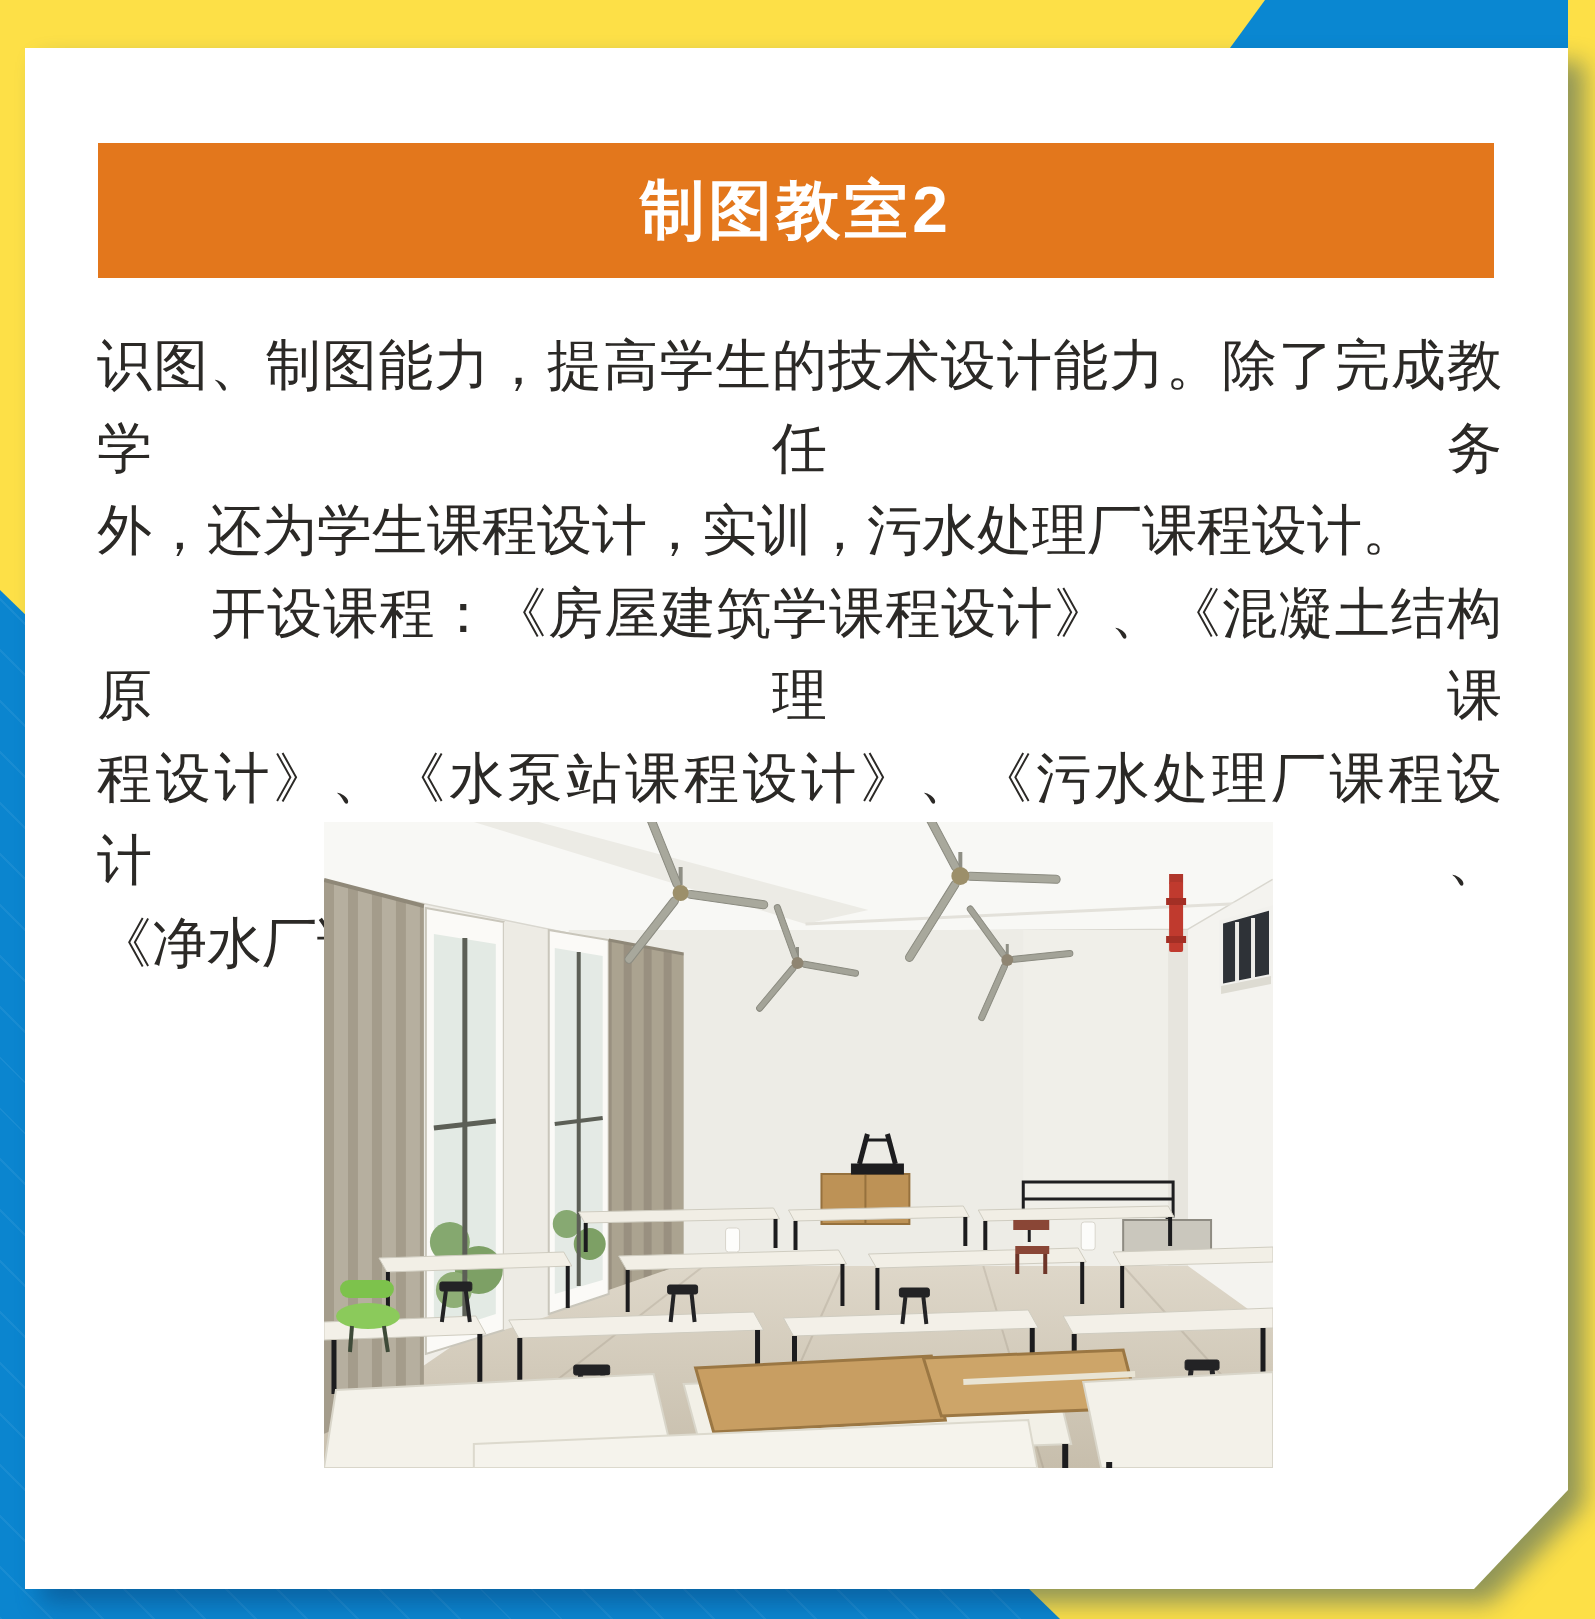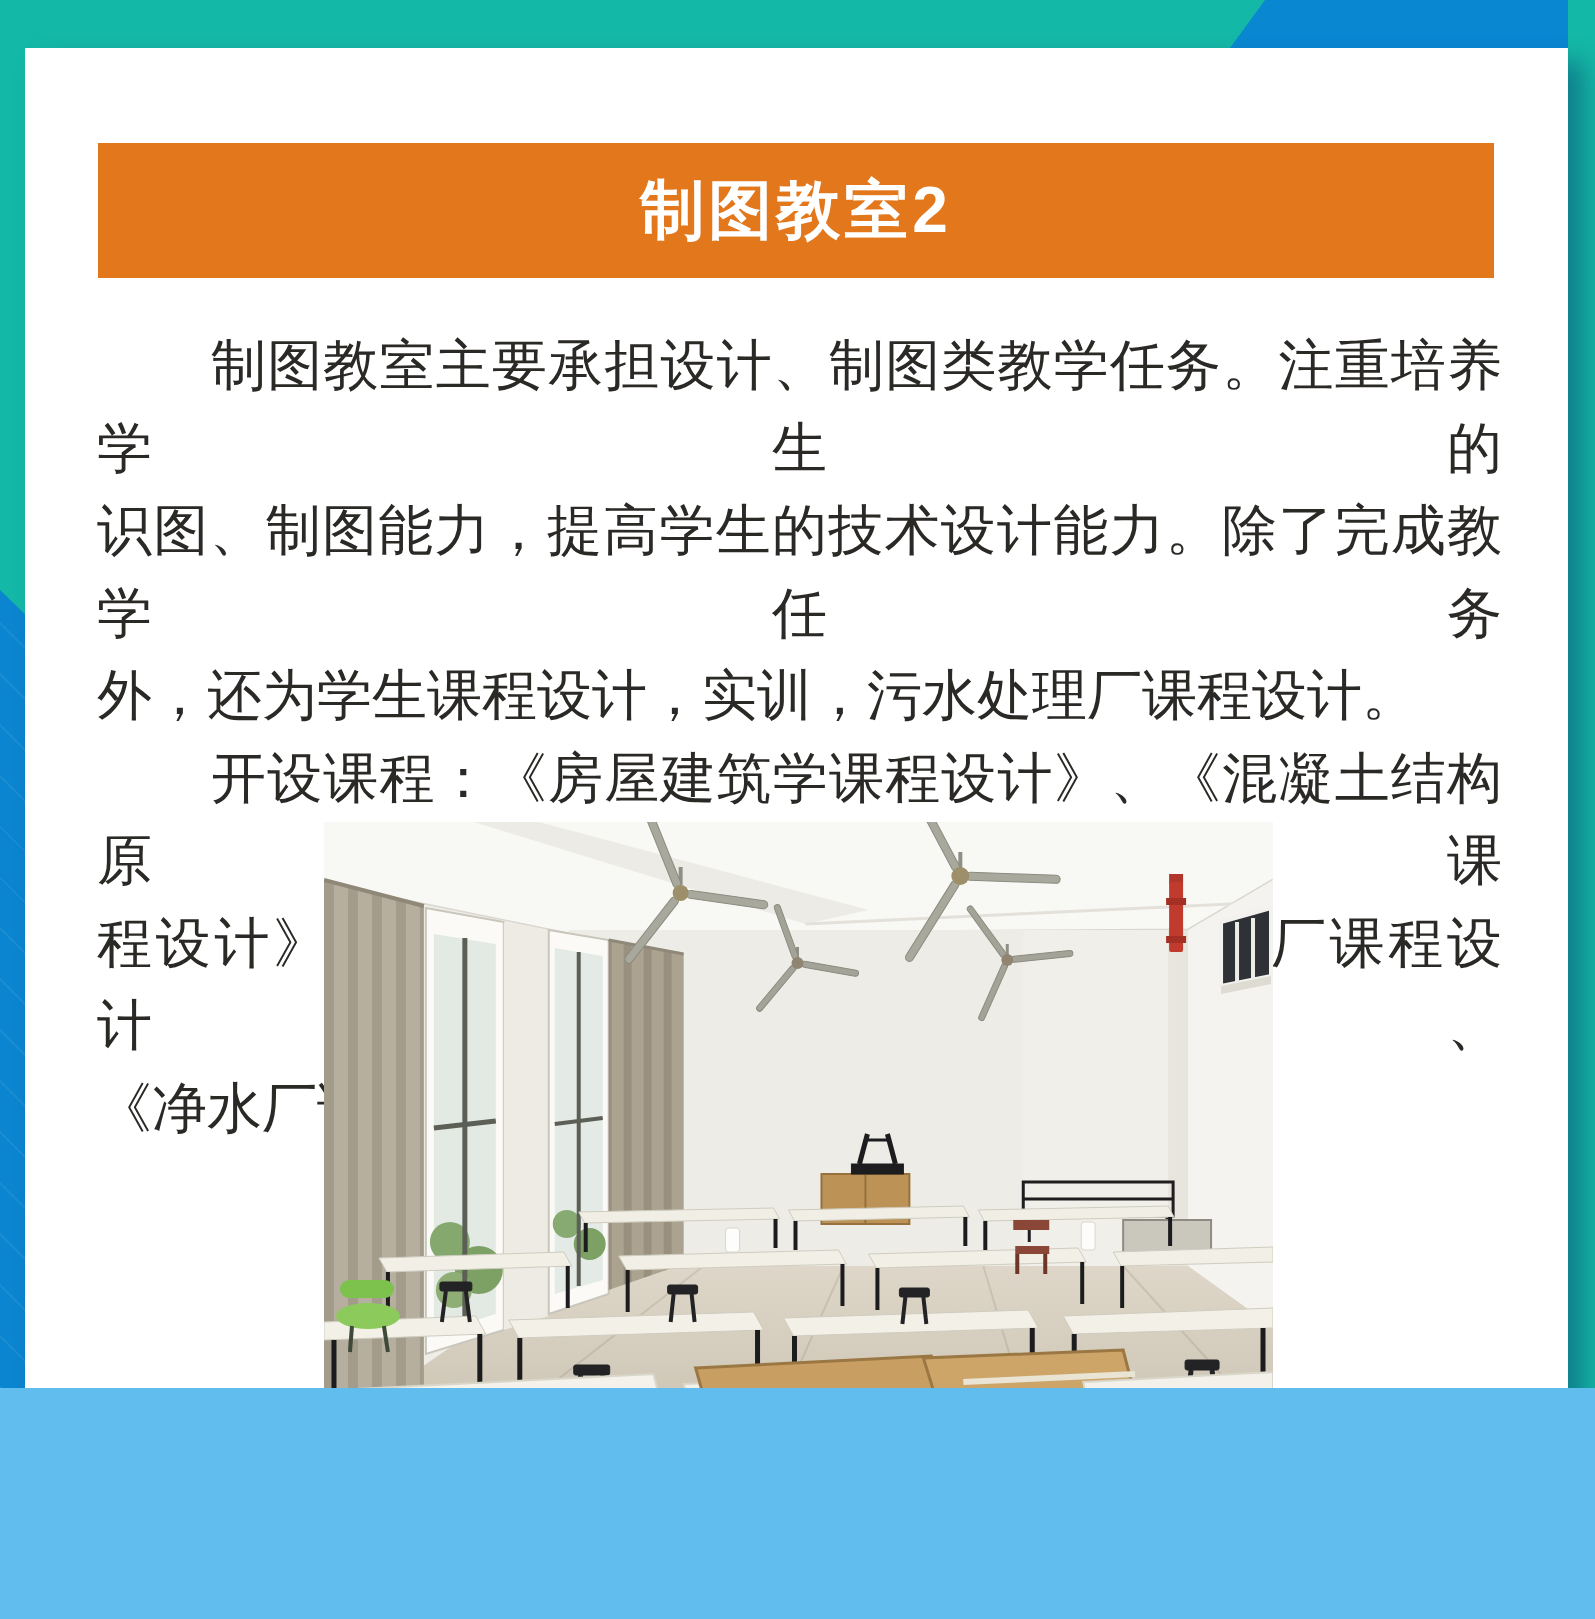--- a/index.html
+++ b/index.html
@@ -1,21 +1,21 @@
 <!DOCTYPE html>
 <html><head>
 <meta charset="utf-8">
 <style>
   html,body{margin:0;padding:0;}
   body{
     width:1595px;height:1619px;overflow:hidden;
     font-family:"Liberation Sans","DejaVu Sans",sans-serif;
     background:#60BDEE;
   }
-  .stage{position:relative;width:1595px;height:1388px;background:#14b8a6;overflow:hidden;}
+  .stage{position:relative;width:1595px;height:1619px;background:#fde047;overflow:hidden;}
 
   
   .bg-dark-band{
     position:absolute;inset:0;
     background-image:
       repeating-linear-gradient(45deg, rgba(255,255,255,.06) 0 2px, rgba(255,255,255,0) 2px 36px),
       linear-gradient(#0B85CF,#0B85CF);
     clip-path:polygon(0px 590px, 1060px 1619px, 0px 1619px);
   }
   .bg-dark-corner{
@@ -67,21 +67,20 @@
   <div class="bg-dark-corner"></div>
 
   <div class="card-wrap">
     <div class="card">
 
       <div class="banner">
         <div class="banner-title">制图教室2</div>
       </div>
 
       <div class="text-block">
-        <div class="tline j ind">制图教室主要承担设计、制图类教学任务。注重培养学生的</div>
         <div class="tline j">识图、制图能力，提高学生的技术设计能力。除了完成教学任务</div>
         <div class="tline">外，还为学生课程设计，实训，污水处理厂课程设计。</div>
         <div class="tline j ind">开设课程：《房屋建筑学课程设计》、《混凝土结构原理课</div>
         <div class="tline j">程设计》、《水泵站课程设计》、《污水处理厂课程设计》、</div>
         <div class="tline">《净水厂课程设计》等设计制图类课程。</div>
       </div>
 
       <div class="photo">
         <svg viewBox="0 0 950 646" preserveAspectRatio="none">
           <defs>

